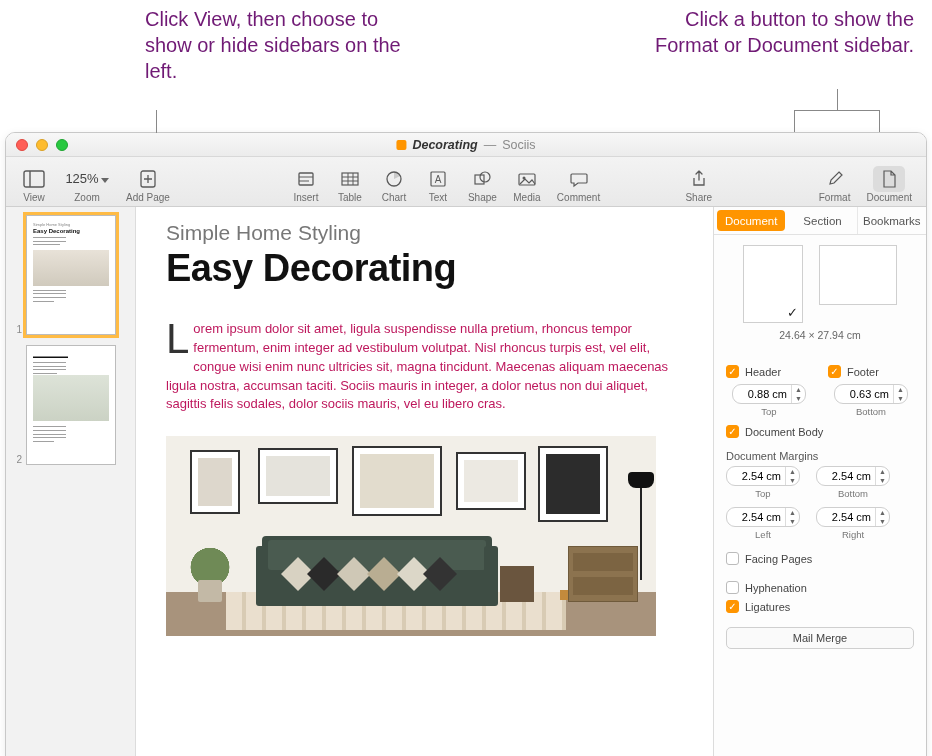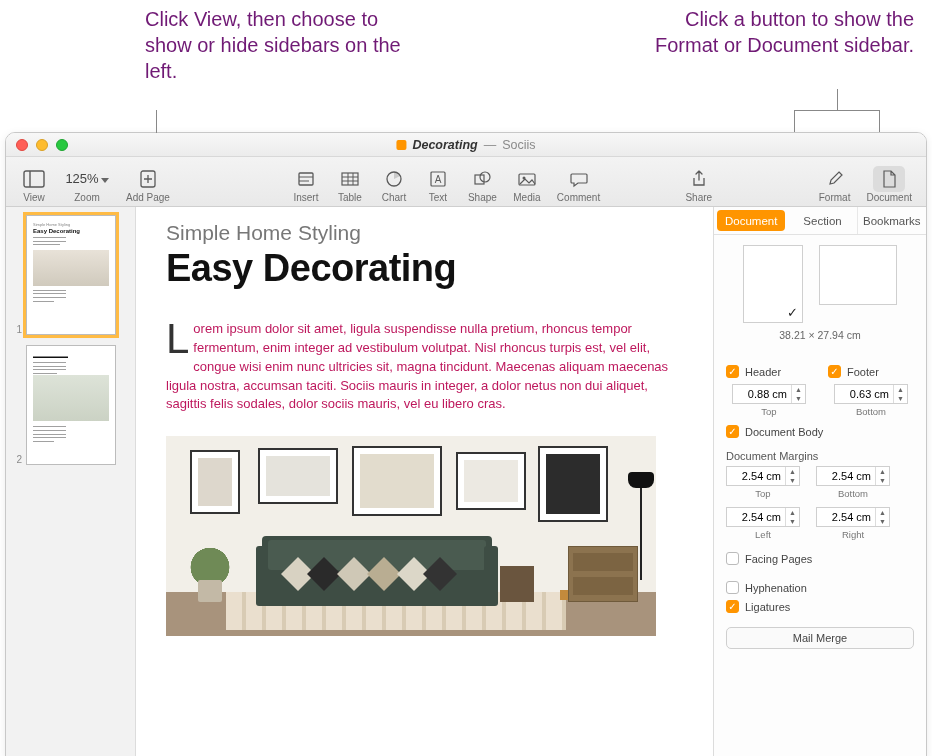--- a/index.html
+++ b/index.html
@@ -114,21 +114,21 @@
   .page-thumbs{ display:flex; gap:16px; justify-content:center; margin-bottom:6px;}
   .pt{ width:60px; height:78px; border:1px solid #cfcfcf; background:#fff; position:relative;}
   .pt.sel::after{ content:"✓"; position:absolute; right:4px; bottom:2px; font-size:13px; color:#222;}
   .dims{ text-align:center; font-size:10.5px; color:#666; margin-bottom:18px;}
   .row{ display:flex; align-items:center; gap:6px; margin:6px 0;}
   .cb{ width:13px; height:13px; border:1px solid #bbb; border-radius:3px; display:inline-flex; align-items:center; justify-content:center; background:#fff;}
   .cb.checked{ background:#ff9500; border-color:#ff9500;}
   .cb.checked::after{ content:"✓"; color:#fff; font-size:10px; line-height:1;}
   .two-col{ display:flex; gap:16px;}
   .field{ display:flex; flex-direction:column; align-items:center;}
-  .stepper{ display:flex; align-items:center; border:1px solid #cfcfcf; border-radius:0; height:20px; background:#fff;}
+  .stepper{ display:flex; align-items:center; border:1px solid #cfcfcf; border-radius:9px; height:20px; background:#fff;}
   .stepper input{ width:58px; border:none; font-size:11px; text-align:right; padding-right:4px; outline:none; background:transparent;}
   .stepper .arrows{ width:14px; display:flex; flex-direction:column; border-left:1px solid #dcdcdc;}
   .stepper .arrows span{ height:9px; display:flex; align-items:center; justify-content:center; font-size:7px; color:#666;}
   .sublabel{ font-size:9.5px; color:#777; margin-top:2px;}
   .sect-label{ font-size:11px; color:#555; margin:12px 0 4px 0;}
   .mailmerge{ margin-top:14px; border:1px solid #cfcfcf; border-radius:5px; text-align:center; padding:4px 16px; background:#fafafa;}
   
   svg { display:block;}
 </style>
 </head>
@@ -352,21 +352,21 @@
       <div class="tabs">
         <div class="tab active">Document</div>
         <div class="tab">Section</div>
         <div class="tab">Bookmarks</div>
       </div>
       <div class="insp-body">
         <div class="page-thumbs">
           <div class="pt sel"></div>
           <div class="pt" style="width:78px;height:60px"></div>
         </div>
-        <div class="dims">38.21 × 27.94 cm</div>
+        <div class="dims">24.64 × 27.94 cm</div>
 
         <div class="two-col">
           <div style="flex:1">
             <div class="row">
                 <span class="cb checked"></span>
                 <span>Header</span>
               </div>
             <div class="field">
               <div class="stepper">
                   <input value="0.88 cm" style="">

